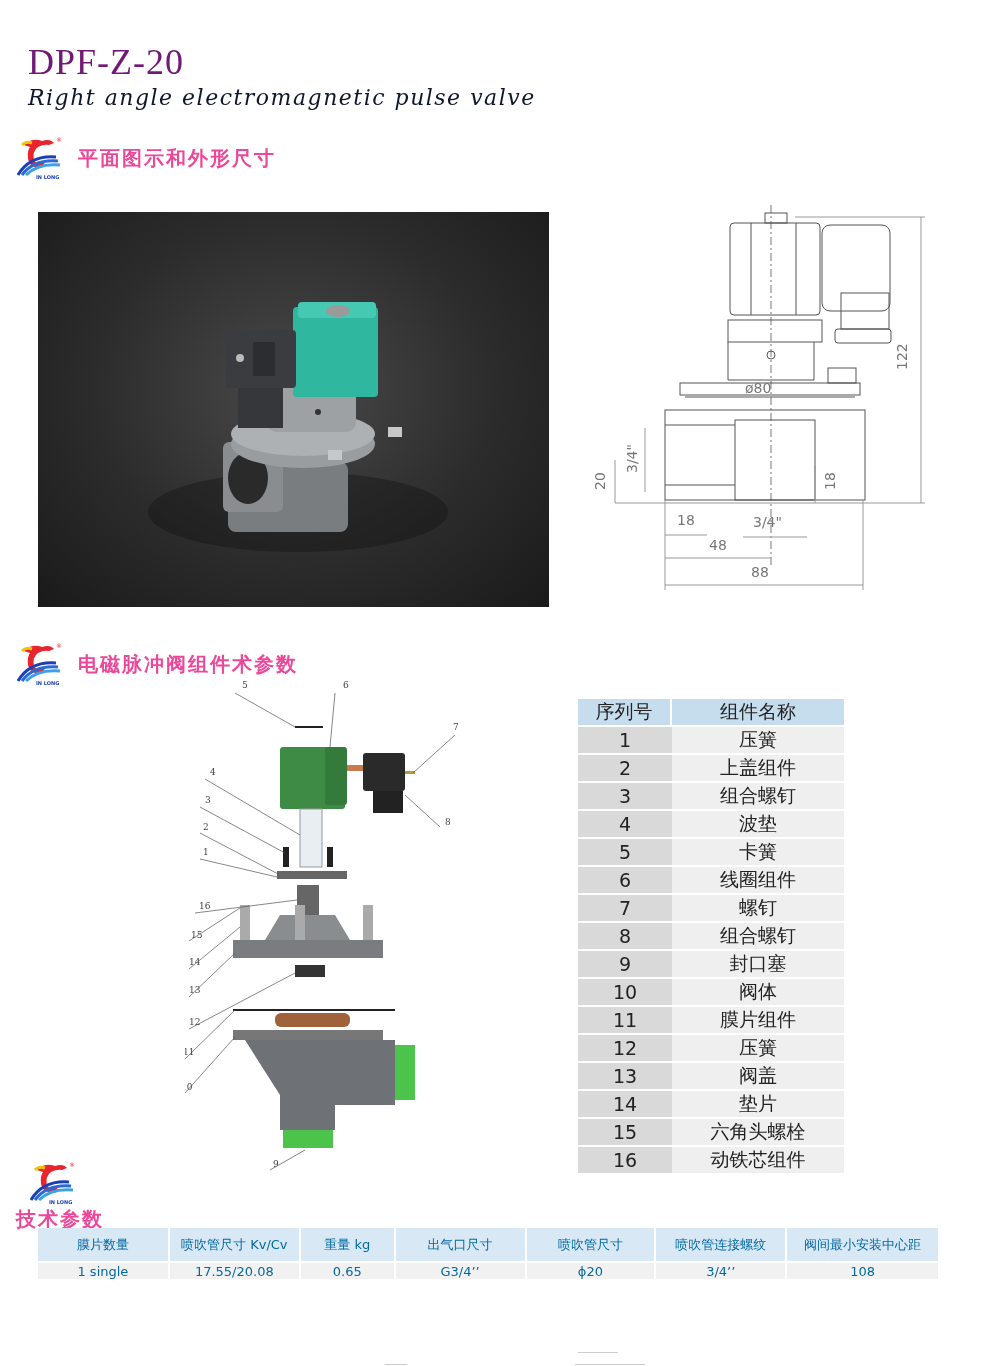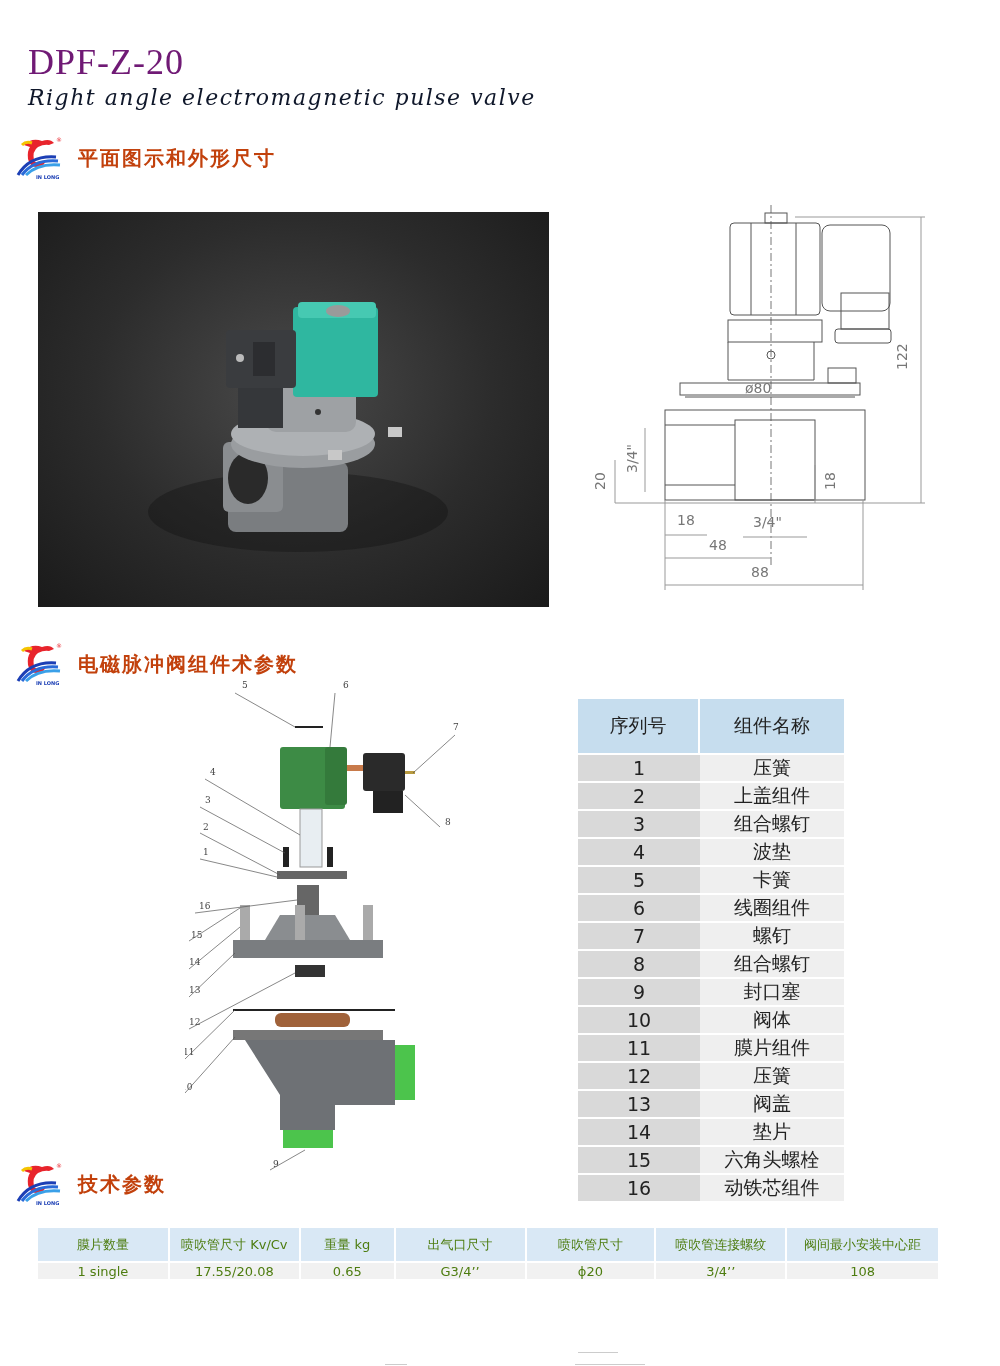--- a/index.html
+++ b/index.html
@@ -2,32 +2,32 @@
 <html><head>
 <meta charset="utf-8">
 <style>
   html,body{margin:0;padding:0;background:#ffffff;}
   body{width:1000px;height:1366px;position:relative;overflow:hidden;font-family:"DejaVu Sans","Liberation Sans",sans-serif;color:#222;}
   .abs{position:absolute;}
   .model{left:28px;top:44px;font-family:"Liberation Serif","DejaVu Serif",serif;font-size:36px;color:#701a75;letter-spacing:1px;font-weight:normal;line-height:1;}
   .subtitle{left:28px;top:86px;font-family:"DejaVu Serif","Liberation Serif",serif;font-style:italic;font-size:22px;color:#0f172a;letter-spacing:1.5px;line-height:1.1;}
   .section{left:16px;height:48px;display:flex;align-items:center;}
   .section .logo{width:48px;height:46px;position:relative;margin-right:14px;}
-  .section .title{font-size:20px;color:#c2410c;font-weight:bold;letter-spacing:2px;}
+  .section .title{font-size:20px;color:#ec4899;font-weight:bold;letter-spacing:2px;}
   .photo{left:38px;top:212px;width:511px;height:395px;background:radial-gradient(ellipse at 50% 45%,#4a4a4a 0%,#2c2c2c 55%,#1a1a1a 100%);overflow:hidden;}
   .drawing{left:585px;top:205px;width:350px;height:395px;}
   .exploded{left:185px;top:675px;width:295px;height:500px;}
   .parts{left:578px;top:697px;width:266px;border-collapse:separate;border-spacing:0 2px;font-size:19px;}
-  .parts th{background:#c6ddee;font-weight:normal;height:26px;padding:14px;text-align:center;color:#222;}
+  .parts th{background:#c6ddee;font-weight:normal;height:26px;padding:0;text-align:center;color:#222;}
   .parts td{height:25px;padding:0;text-align:center;color:#222;}
   .parts td.idx{background:#d9d9d9;width:92px;}
   .parts td.nm{background:#efefef;margin-left:20px;}
   .parts th.idx{width:92px;border-right:2px solid #fff;}
   .specs{left:38px;top:1228px;width:902px;border-collapse:collapse;font-size:13px;}
-  .specs td{text-align:center;border-right:2px solid #fff;padding:0 2px;color:#4d7c0f;}
+  .specs td{text-align:center;border-right:2px solid #fff;padding:0 2px;color:#0369a1;}
   .specs tr.h1 td{background:#d9e8f5;height:33px;border-bottom:2px solid #fff;}
   .specs tr.h2 td{background:#d9e8f5;height:36px;line-height:17px;}
   .specs tr.v td{background:#f1f1f1;height:16px;}
   .foot-line{height:1px;background:#ccc;}
 </style>
 </head>
 <body>
 
 <div class="abs model">DPF-Z-20</div>
 <div class="abs subtitle">Right angle electromagnetic pulse valve</div>
@@ -286,21 +286,21 @@
         <td class="idx">15</td>
         <td class="nm">六角头螺栓</td>
       </tr>
     <tr>
         <td class="idx">16</td>
         <td class="nm">动铁芯组件</td>
       </tr>
   </tbody>
 </table>
 
-<div class="abs section" style="top:1160px;">
+<div class="abs section" style="top:1160px;flex-direction:column;">
   <div class="logo">
     <svg width="48" height="46" viewBox="0 0 48 46">
       <path d="M8 10 Q16 2 26 6 Q34 3 38 8 L33 10 Q28 9 22 12 Q16 16 18 26 Q22 30 30 26 L26 32 Q14 34 12 24 Q11 16 14 12 Z" fill="#e8242c"></path>
       <path d="M6 10 Q10 6 16 8" stroke="#f5c400" stroke-width="3" fill="none"></path>
       <path d="M2 40 Q14 20 40 22" stroke="#1c3fb5" stroke-width="3" fill="none"></path>
       <path d="M6 40 Q18 24 42 26" stroke="#2a6ad8" stroke-width="3" fill="none"></path>
       <path d="M10 40 Q22 28 44 30" stroke="#3aa0e8" stroke-width="3" fill="none"></path>
       <text x="20" y="44" font-size="5" fill="#1c3fb5" font-family="DejaVu Sans, sans-serif" font-weight="bold">IN LONG</text>
       <text x="40" y="7" font-size="6" fill="#e8242c" font-family="DejaVu Sans, sans-serif">®</text>
     </svg>

